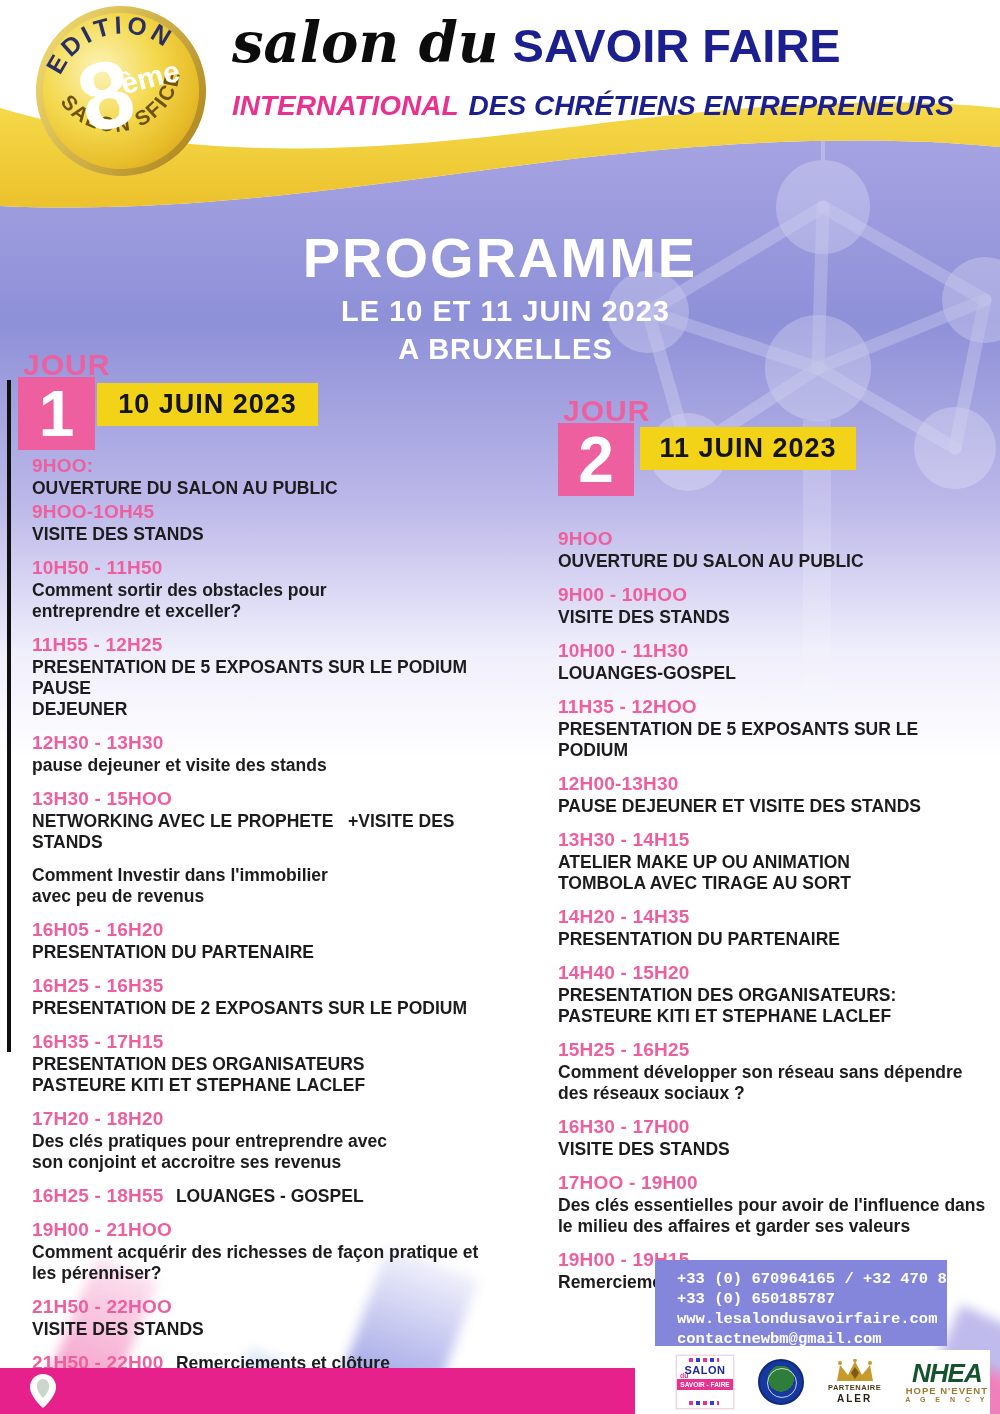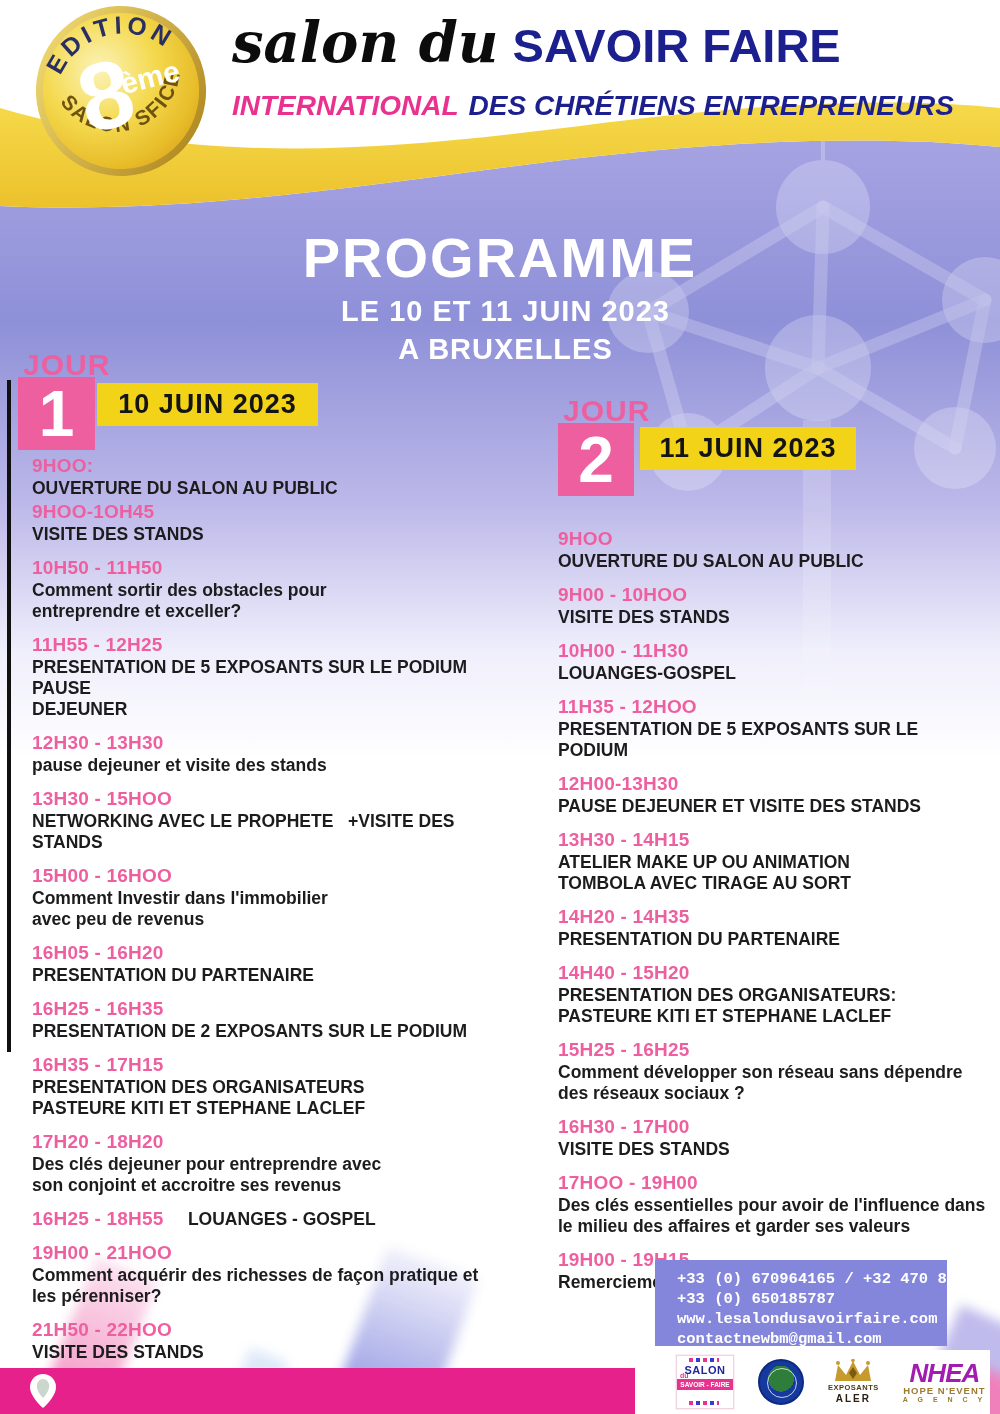--- a/index.html
+++ b/index.html
@@ -57,21 +57,21 @@
   
   .schedule { position:absolute; }
   #sched1 { left:32px;  top:455px; width:474px; }
   #sched2 { left:558px; top:528px; width:434px; }
   .item { margin-bottom:12px; }
   .item .time { display:block; color:var(--accent_pink); font-weight:800; font-size:19px;
                 line-height:21px; margin-bottom:2px; letter-spacing:.2px; }
   .item .desc { display:block; color:#1c1c1e; font-weight:700; font-size:17.5px;
                 line-height:21px; white-space:pre-wrap; }
   .item.inline .time, .item.inline .desc { display:inline; }
-  .item.inline .desc { margin-left:20px; }
+  .item.inline .desc { margin-left:8px; }
   #sched1 div.item:first-of-type { margin-bottom:2px; }
 
   
   .contact-box { position:absolute; left:655px; top:1260px; width:292px; height:86px;
                  background:var(--contact_bg); color:#fff; padding:9px 8px 0 22px; box-sizing:border-box;font-family:Liberation Mono, monospace; }
   .contact-box .cline { display:block; font-size:15.5px; font-weight:600; line-height:20px; white-space:pre; }
 
   
   .logos { position:absolute; left:660px; top:1350px; width:330px; height:64px; background:#fff;
            display:flex; align-items:center; gap:24px; padding-left:16px; box-sizing:border-box; }
@@ -85,21 +85,21 @@
   .logo-salon::before { left:12px; top:2px; } .logo-salon::after { left:12px; bottom:3px; }
   .logo-globe { width:46px; height:46px; border-radius:50%; background:radial-gradient(circle at 50% 42%, #2e7d3a 0 13px, #16399f 13px);
                 border:2px solid #0d2a7e; box-sizing:border-box; position:relative; }
   .logo-globe::after { content:""; position:absolute; left:7px; top:7px; width:28px; height:28px;
                 border-radius:50%; border:1.5px solid rgba(255,255,255,.75); }
   .logo-aler { text-align:center; color:#2b2013; }
   .logo-aler .crown { display:block; margin:0 auto; }
   .logo-aler .la-top { font-size:7.5px; font-weight:700; letter-spacing:.5px; color:#4a3b12; }
   .logo-aler .la-name { font-size:10px; font-weight:800; letter-spacing:2px; line-height:14px; }
   .logo-nhea { text-align:center; color:#8a6a28; }
-  .logo-nhea .ln-name { font-size:26px; font-weight:800; letter-spacing:-1px; color:#a21caf; line-height:24px;
+  .logo-nhea .ln-name { font-size:26px; font-weight:800; letter-spacing:-1px; color:#14532d; line-height:24px;
                         font-style:italic; }
   .logo-nhea .ln-l1 { font-size:9.5px; font-weight:700; letter-spacing:1px; color:#9c7a30; }
   .logo-nhea .ln-l2 { font-size:7px; font-weight:600; letter-spacing:4px; color:#9c7a30; }
 
   
   .addr-bar { position:absolute; left:0; top:1368px; width:635px; height:46px; background:var(--bar_pink);
               display:flex; align-items:center; }
   .addr-bar .pin { margin-left:30px; flex:0 0 auto; }
   .addr-bar .addr { margin-left:20px; color:#fff; font-weight:800; font-size:16px;
                     letter-spacing:.3px; white-space:pre; }
@@ -251,21 +251,20 @@
         <span class="time">12H30 - 13H30</span>
         <span class="desc">pause dejeuner et visite des stands</span>
       </div>
 
       <div class="item">
         <span class="time">13H30 - 15HOO</span>
         <span class="desc">NETWORKING AVEC LE PROPHETE   +VISITE DES STANDS</span>
       </div>
 
       <div class="item">
-        <span class="time">15H00 - 16HOO</span>
         <span class="desc">Comment Investir dans l'immobilier
 avec peu de revenus</span>
       </div>
 
       <div class="item">
         <span class="time">16H05 - 16H20</span>
         <span class="desc">PRESENTATION DU PARTENAIRE</span>
       </div>
 
       <div class="item">
@@ -274,21 +273,21 @@
       </div>
 
       <div class="item">
         <span class="time">16H35 - 17H15</span>
         <span class="desc">PRESENTATION DES ORGANISATEURS
 PASTEURE KITI ET STEPHANE LACLEF</span>
       </div>
 
       <div class="item">
         <span class="time">17H20 - 18H20</span>
-        <span class="desc">Des clés dejeuner pour entreprendre avec
+        <span class="desc">Des clés pratiques pour entreprendre avec
 son conjoint et accroitre ses revenus</span>
       </div>
 
       <div class="item inline">
         <span class="time">16H25 - 18H55</span>
         <span class="desc">LOUANGES - GOSPEL</span>
       </div>
 
       <div class="item">
         <span class="time">19H00 - 21HOO</span>
@@ -393,21 +392,21 @@
     </div>
     <div class="logo-globe"></div>
     <div class="logo-aler">
       <svg class="crown" width="40" height="24" viewBox="0 0 40 24">
         <path d="M2 22 L5 6 L13 16 L20 2 L27 16 L35 6 L38 22 Z" fill="#C79A2E"></path>
         <circle cx="5" cy="4" r="2" fill="#C79A2E"></circle>
           <circle cx="20" cy="1.5" r="1.8" fill="#C79A2E"></circle>
         <circle cx="35" cy="4" r="2" fill="#C79A2E"></circle>
         <path d="M16 14 L20 8 L24 14 L20 20 Z" fill="#7A5A14"></path>
       </svg>
-      <div class="la-top">EXPOSANTS</div>
+      <div class="la-top">PARTENAIRE</div>
       <div class="la-name">ALER</div>
     </div>
     <div class="logo-nhea">
       <div class="ln-name">NHEA</div>
       <div class="ln-l1">HOPE N'EVENT</div>
       <div class="ln-l2">A G E N C Y</div>
     </div>
   </div>
 
   <div class="addr-bar">

